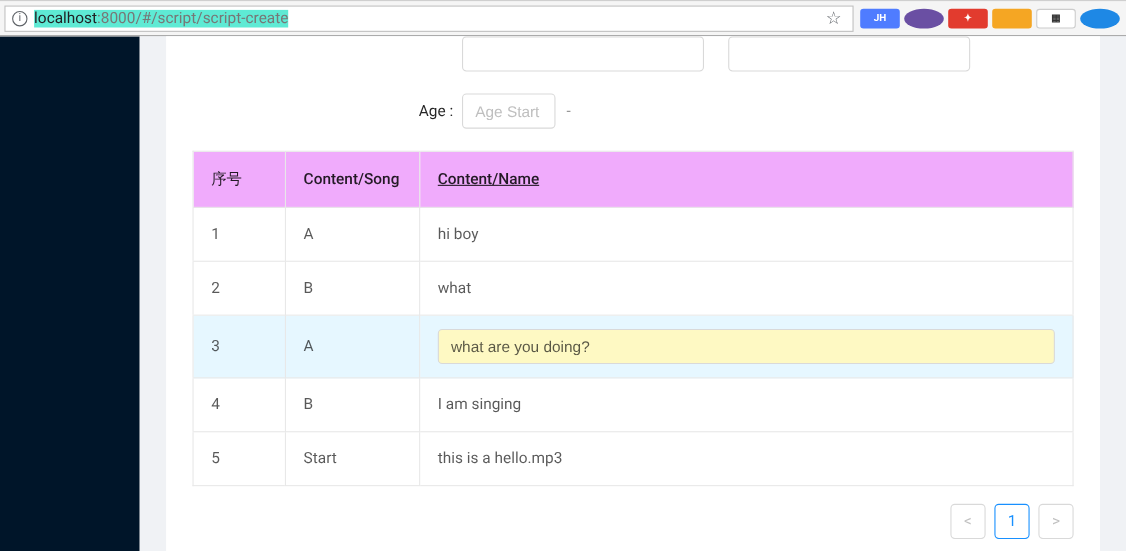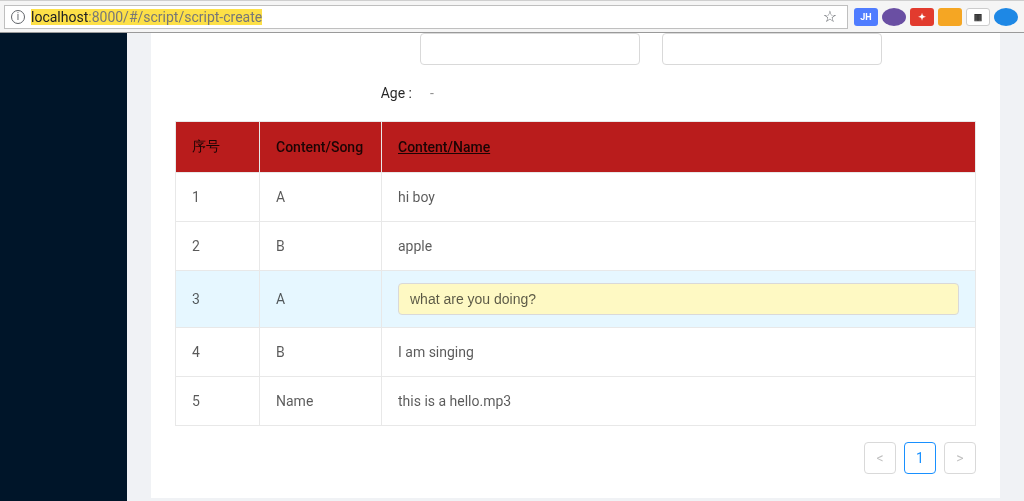--- a/index.html
+++ b/index.html
@@ -32,25 +32,25 @@
       height: 24px;
       padding: 0 6px;
       margin-right: 6px;
     }
     .info-icon {
       width: 14px; height:14px; border:1.5px solid #5f6368; border-radius:50%;
       display:flex; align-items:center; justify-content:center;
       font-size:10px; color:#5f6368; margin-right:6px; flex-shrink:0;
     }
     .addr-text { font-size:14px; color:#202124; }
-    .addr-highlight { background:#fde047; }
+    .addr-highlight { background:#5eead4; }
     .addr-dim { color:#777; }
     .star-icon { color:#5f6368; font-size:16px; margin-left:auto; padding:0 4px; cursor:pointer; }
     .ext-icons { display:flex; gap:4px; align-items:center; padding-right: 2px;}
-    .ext-icon { width:24px; height:18px; border-radius:3px; display:flex; align-items:center; justify-content:center; font-size:9px; font-weight:bold; color:#fff; cursor:pointer; }
+    .ext-icon { width:36px; height:18px; border-radius:3px; display:flex; align-items:center; justify-content:center; font-size:9px; font-weight:bold; color:#fff; cursor:pointer; }
     .ext-jh { background:#4f7cff; }
     .ext-purple { background:#6a4fa3; border-radius:50%; }
     .ext-red { background:#e23b2e; }
     .ext-orange { background:#f5a623; }
     .ext-qr { background:#fff; border:1px solid #ccc; color:#333; }
     .ext-blue { background:#1e88e5; border-radius:50%; }
 
     
     .page { display:flex; height: calc(501px - 33px); }
     .sidebar {
@@ -117,21 +117,21 @@
     .dash { margin: 0 10px; color: rgba(0,0,0,0.45); }
 
     
     table {
       width: 100%;
       border-collapse: collapse;
       border: 1px solid #e8e8e8;
       background:#fff;
     }
     thead th {
-      background: #b91c1c;
+      background: #f0abfc;
       font-weight: 500;
       color: rgba(0,0,0,0.85);
       text-align: left;
       padding: 16px 16px;
       border-bottom: 1px solid #e8e8e8;
       border-right: 1px solid #e8e8e8;
       font-size:14px;
     }
     thead th:last-child { border-right: none; text-decoration: underline; }
     tbody td {
@@ -206,55 +206,56 @@
 
       <div class="form-row-top">
         <div class="spacer"></div>
         <div class="ph-box box-w"></div>
         <div class="gap"></div>
         <div class="ph-box box-w"></div>
       </div>
 
       <div class="form-row">
         <label class="form-label">Age :</label>
+        <input class="age-input" placeholder="Age Start" style="">
         <span class="dash">-</span>
       </div>
 
       <table>
         <thead>
           <tr>
             <th class="col-idx">序号</th>
             <th class="col-spk">Content/Song</th>
             <th>Content/Name</th>
           </tr>
         </thead>
         <tbody id="tbody">
             <tr>
               <td>1</td>
               <td>A</td>
               <td>hi boy</td>
             </tr>
             <tr>
               <td>2</td>
               <td>B</td>
-              <td>apple</td>
+              <td>what</td>
             </tr>
             <tr class="highlight">
               <td>3</td>
               <td>A</td>
               <td><input class="cell-input" value="what are you doing?" style=""></td>
             </tr>
             <tr>
               <td>4</td>
               <td>B</td>
               <td>I am singing</td>
             </tr>
             <tr>
               <td>5</td>
-              <td>Name</td>
+              <td>Start</td>
               <td>this is a hello.mp3</td>
             </tr>
           </tbody>
       </table>
 
       <div class="pagination">
         <div class="pg-btn disabled">
           <span>&lt;</span>
         </div>
         <div class="pg-btn active">

